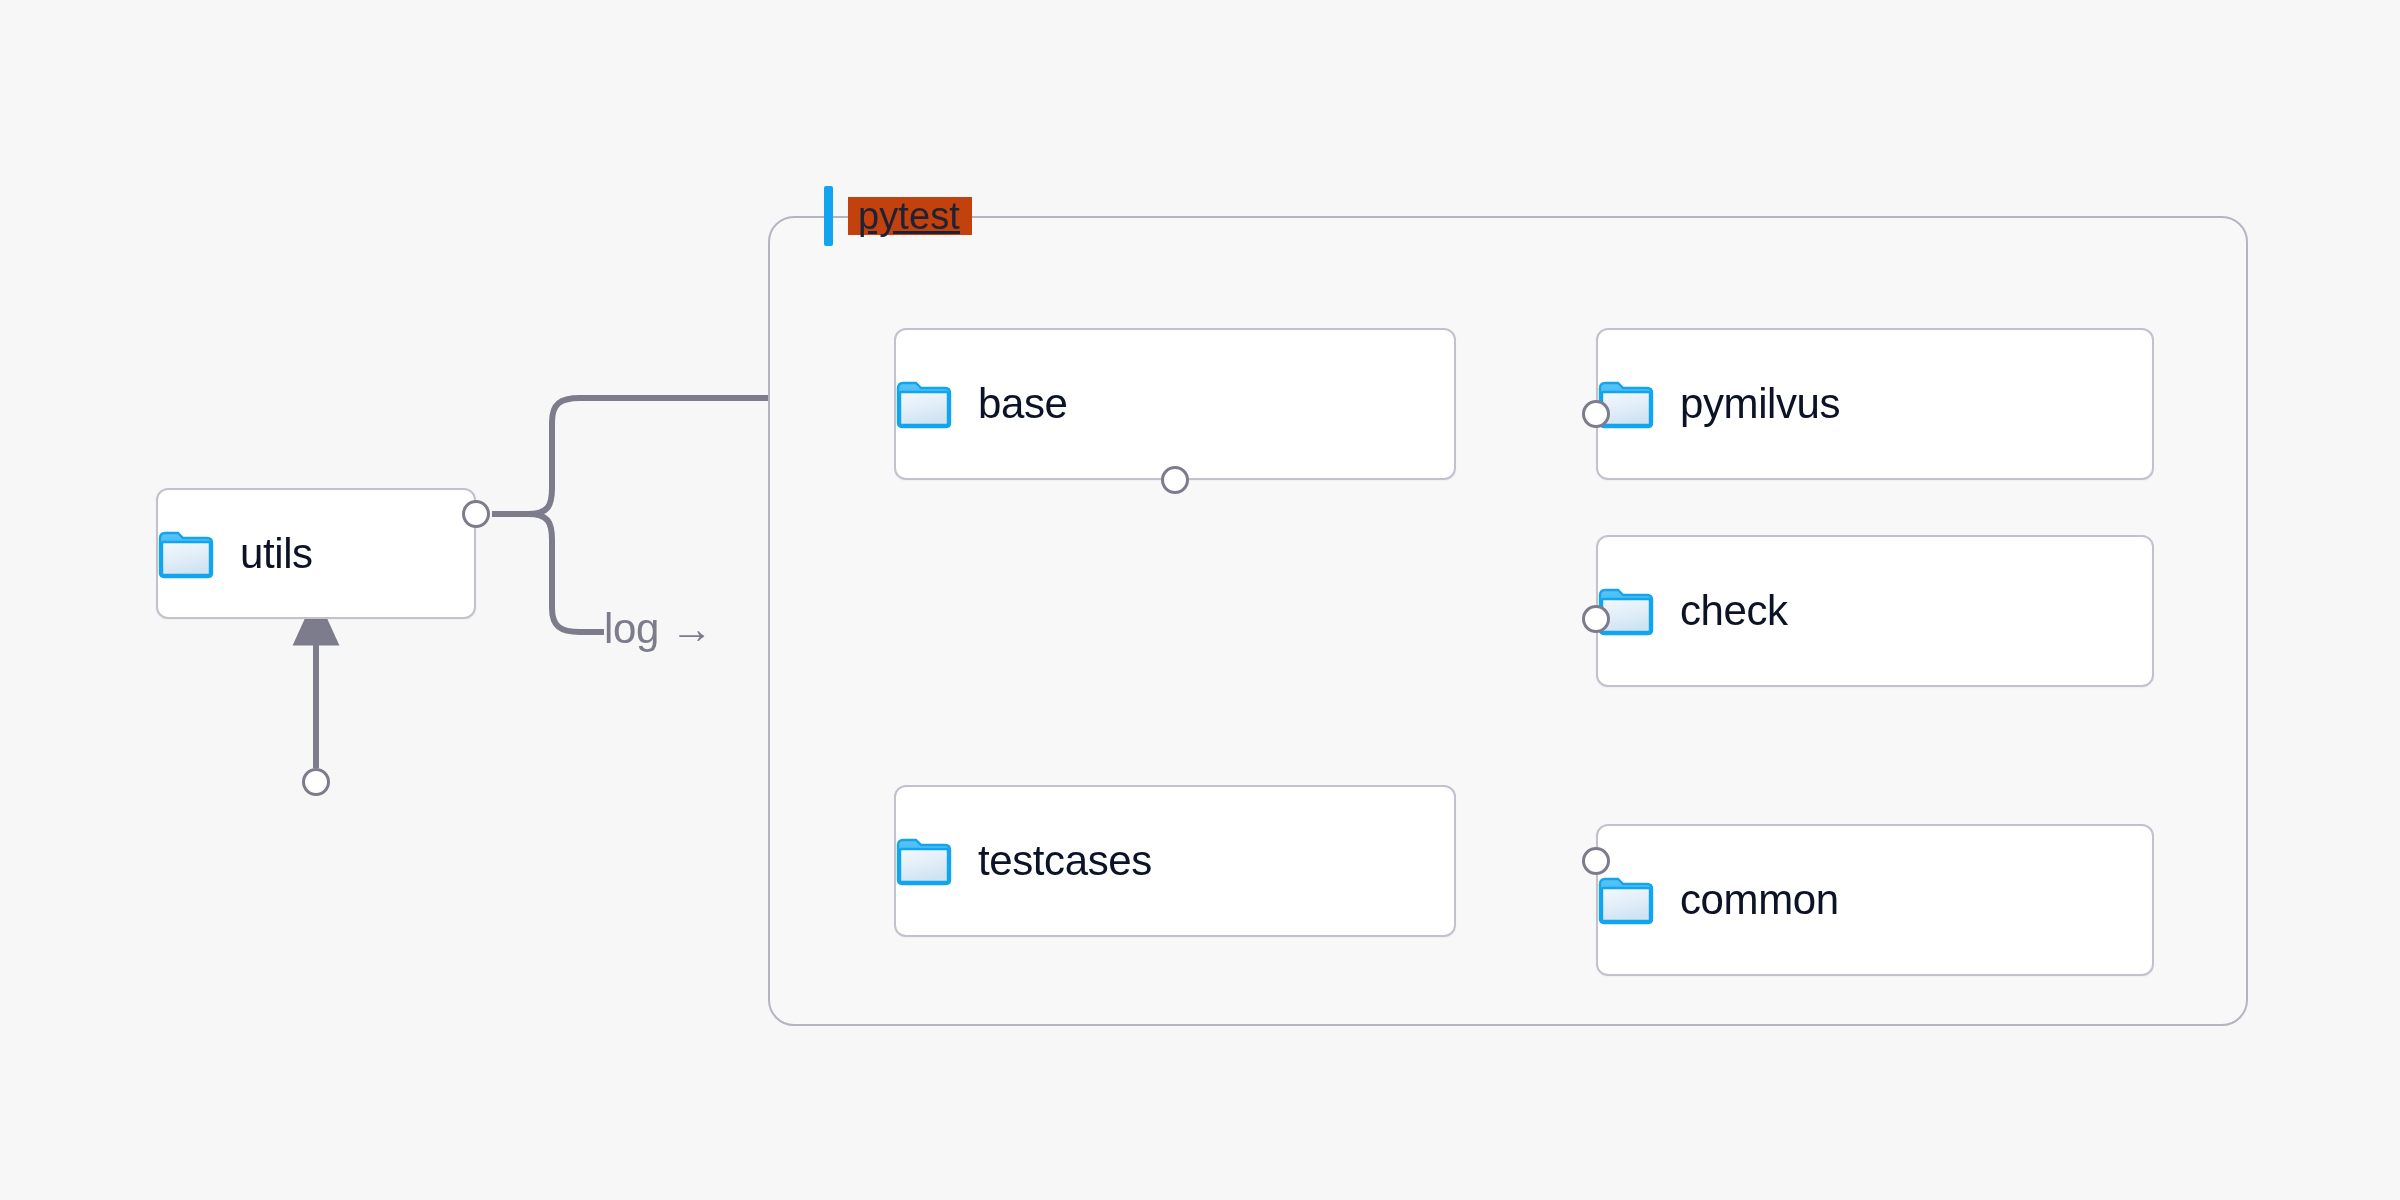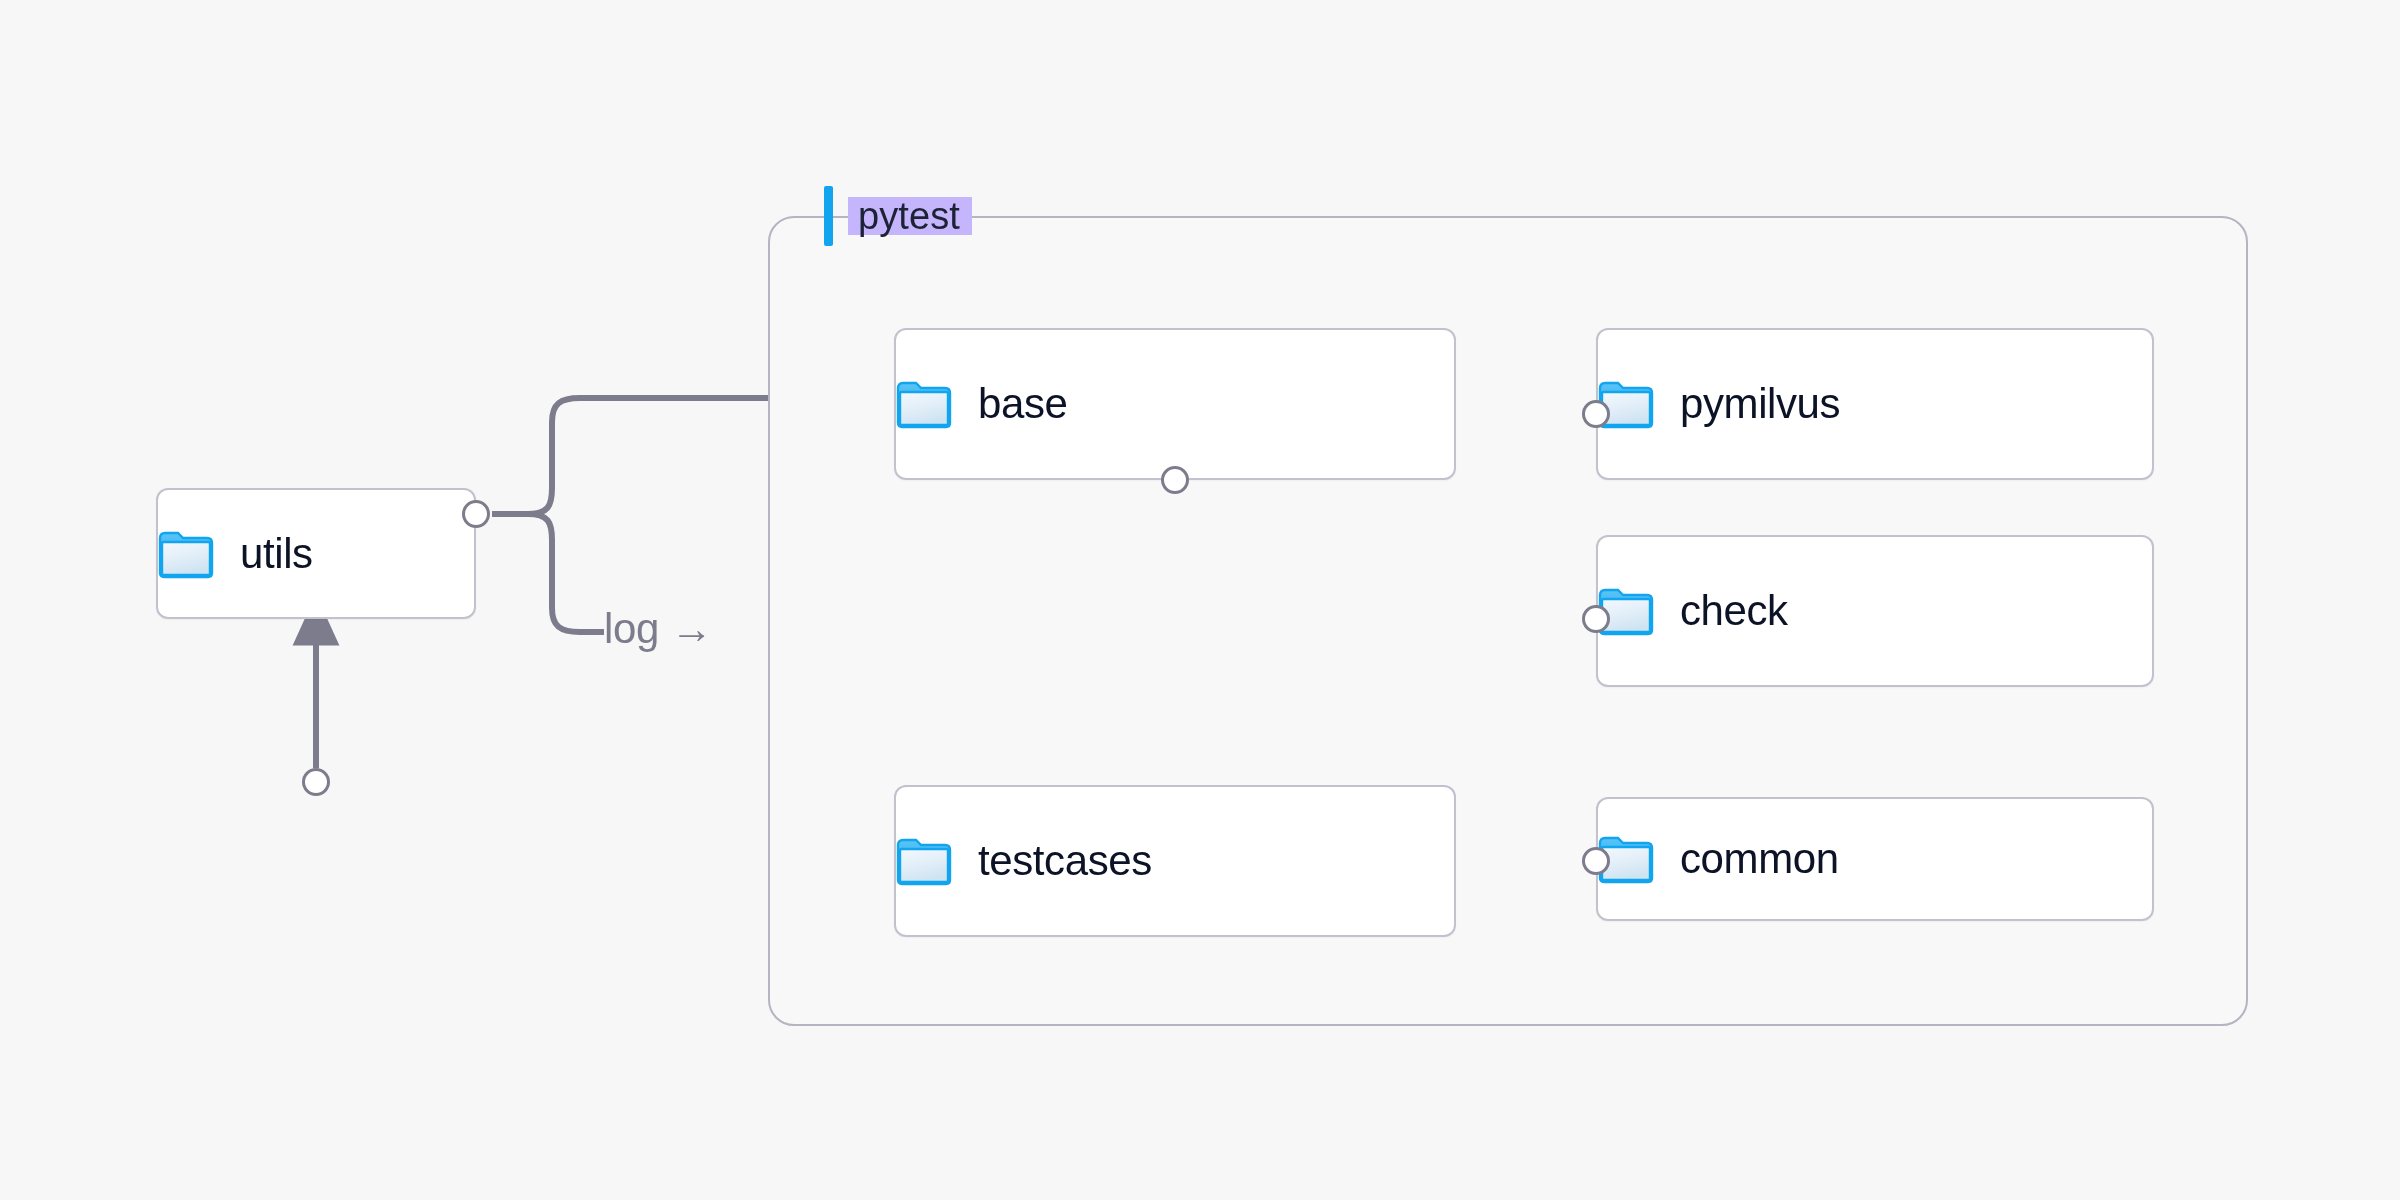--- a/index.html
+++ b/index.html
@@ -41,22 +41,23 @@
     border-radius: 2px;
     background: #12a5ef;
   }
   .group-label {
     position: absolute;
     color: #1d2235;
     font-size: 38px;
     line-height: 1;
     letter-spacing: 0.1px;
     white-space: nowrap;
-    background: #c4b5fd;
+    background: #c2410c;
     padding: 0 12px 0 10px;
+    text-decoration: underline;
   }
 
   
   .node {
     position: absolute;
     box-sizing: border-box;
     background: #ffffff;
     border: 2px solid #c3c1cd;
     border-radius: 12px;
     display: flex;
@@ -184,21 +185,21 @@
 
   <div class="node" style="left:1596px; top:535px; width:558px; height:152px;">
     <svg class="folder-icon" viewBox="0 0 56 50" xmlns="http://www.w3.org/2000/svg">
       <path d="M2 9 Q2 4 7 4 L20 4 L25 9 L49 9 Q54 9 54 14 L54 44 Q54 48 50 48 L6 48 Q2 48 2 44 Z" fill="url(#folderTabGrad)" stroke="#12a5ef" stroke-width="2.4"></path>
       <rect x="4" y="13" width="48" height="33" rx="1.5" fill="url(#folderGrad)" stroke="#12a5ef" stroke-width="2.4"></rect>
     </svg>
     <span class="node-label">check</span>
   </div>
   <div class="port" style="left:1582px; top:605px;"></div>
 
-  <div class="node" style="left:1596px; top:797px; width:558px; height:124px;">
+  <div class="node" style="left:1596px; top:824px; width:558px; height:152px;">
     <svg class="folder-icon" viewBox="0 0 56 50" xmlns="http://www.w3.org/2000/svg">
       <path d="M2 9 Q2 4 7 4 L20 4 L25 9 L49 9 Q54 9 54 14 L54 44 Q54 48 50 48 L6 48 Q2 48 2 44 Z" fill="url(#folderTabGrad)" stroke="#12a5ef" stroke-width="2.4"></path>
       <rect x="4" y="13" width="48" height="33" rx="1.5" fill="url(#folderGrad)" stroke="#12a5ef" stroke-width="2.4"></rect>
     </svg>
     <span class="node-label">common</span>
   </div>
   <div class="port" style="left:1582px; top:847px;"></div>
 
   <div class="edge-label" style="left:604px; top:608px;">
     <span>log</span>

